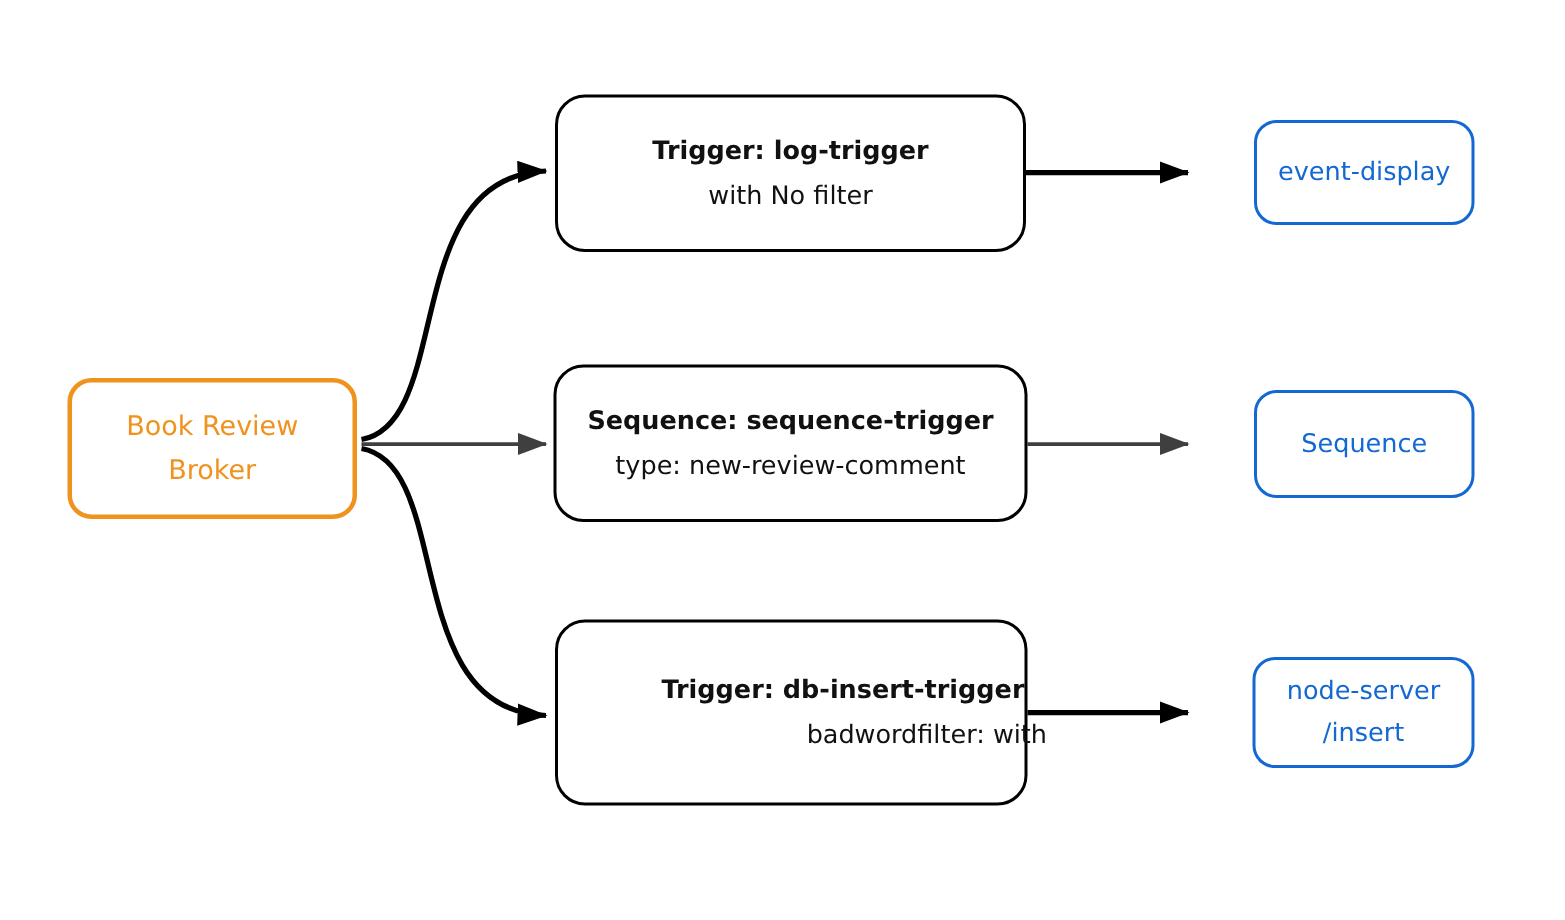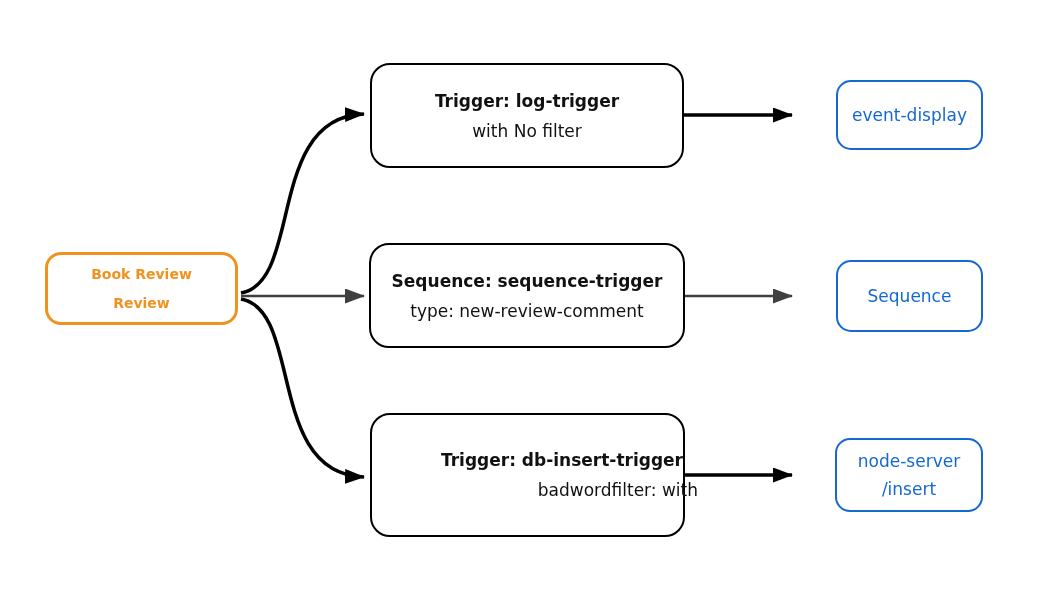--- a/index.html
+++ b/index.html
@@ -26,25 +26,25 @@
     position: absolute;
     display: flex;
     flex-direction: column;
     align-items: center;
     justify-content: center;
     text-align: center;
     background: var(--background);
     white-space: nowrap;
   }
   .broker {
-    left: 45px; top: 252px; width: 193px; height: 73px;
+    left: 45px; top: 252px; width: 193px; height: 94px;
     border: 3px solid var(--broker-accent);
     border-radius: 16px;
     color: var(--broker-accent);
-    font-size: 14px; line-height: 29px; font-weight: bold;
+    font-size: 18px; line-height: 29px;
   }
   .trigger {
     border: 2.5px solid var(--trigger-border);
     border-radius: 20px;
     color: var(--text-dark);
     font-size: 17px; line-height: 30px;
   }
   .trigger-1 { left: 370px; top: 63px;  width: 314px; height: 105px; }
   .trigger-2 { left: 369px; top: 243px; width: 316px; height: 105px; }
   .trigger-3 { left: 370px; top: 413px; width: 315px; height: 124px; align-items: flex-end; }
@@ -84,21 +84,21 @@
 
     <path d="M 684 115 L 792 115" fill="none" stroke="#000000" stroke-width="3.5" marker-end="url(#head-black)"></path>
 
     <path d="M 685 296 L 792 296" fill="none" stroke="#3f3f3f" stroke-width="2.5" marker-end="url(#head-gray)"></path>
 
     <path d="M 685 475 L 792 475" fill="none" stroke="#000000" stroke-width="3.5" marker-end="url(#head-black)"></path>
   </svg>
 
   <div class="node broker">
     <div>Book Review</div>
-    <div>Review</div>
+    <div>Broker</div>
   </div>
 
   <div class="node trigger trigger-1">
     <div class="title">Trigger: log-trigger</div>
     <div>with No filter</div>
   </div>
 
   <div class="node trigger trigger-2">
     <div class="title">Sequence: sequence-trigger</div>
     <div><span class="attr-key">type</span><span>: new-review-comment</span></div>

